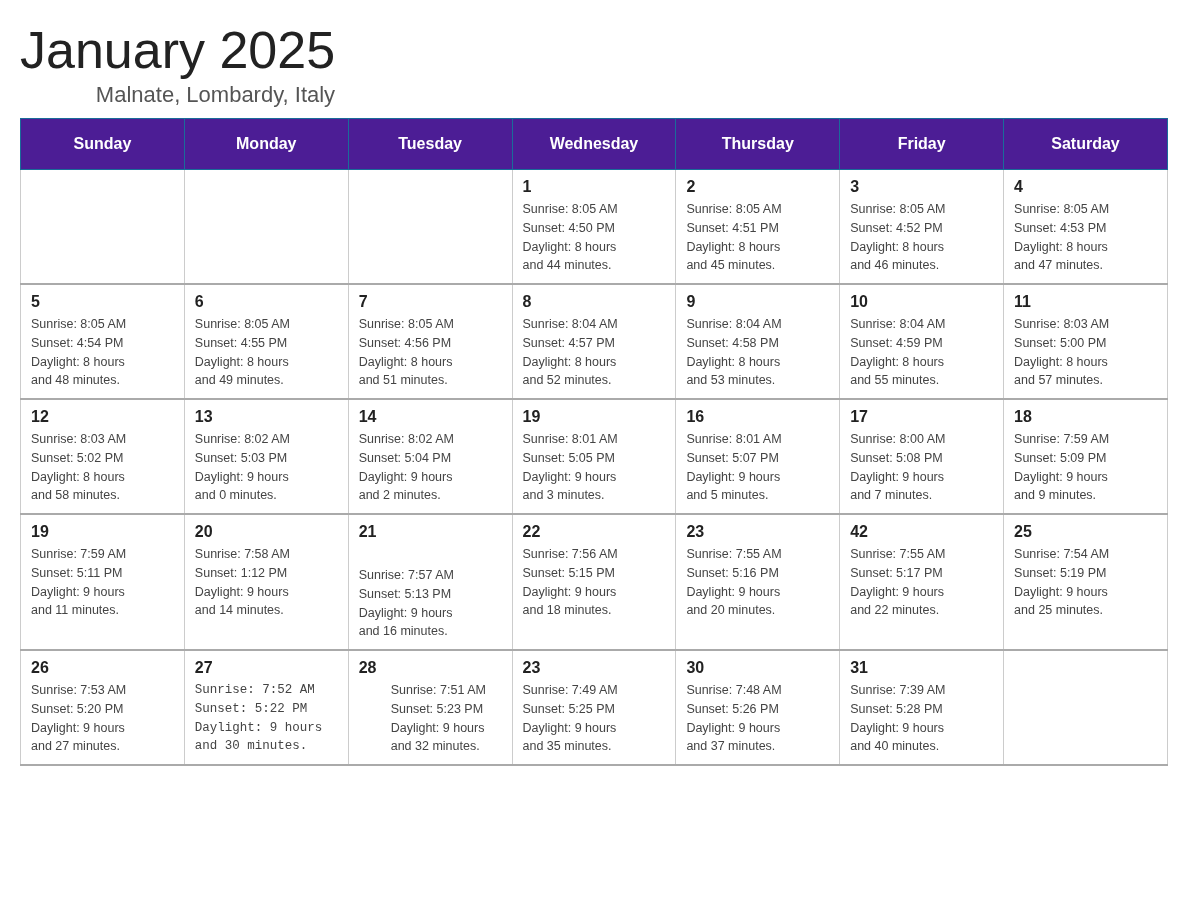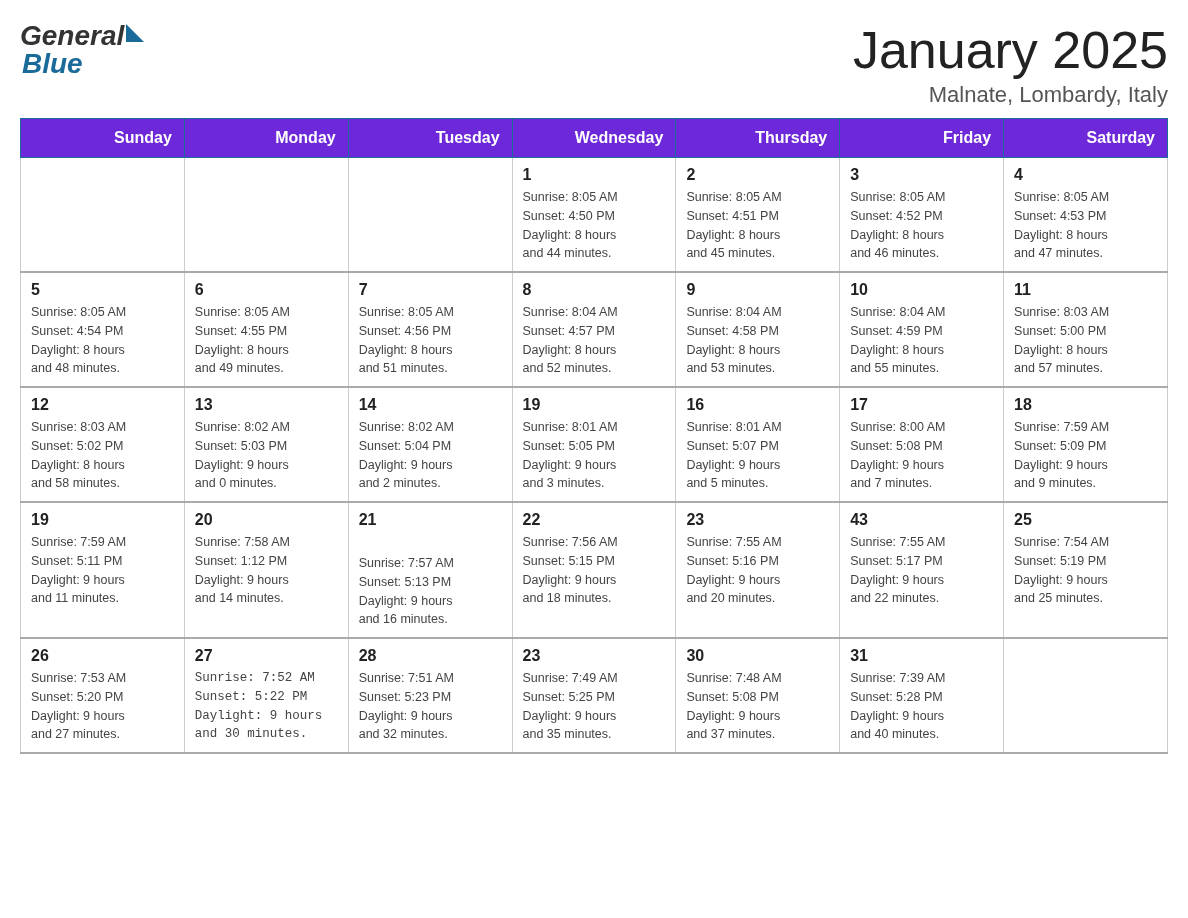--- a/index.html
+++ b/index.html
@@ -66,26 +66,26 @@
       font-size: 22px;
       color: #555;
       margin-top: 2px;
     }
     .calendar-table {
       width: 100%;
       border-collapse: collapse;
       margin-top: 8px;
     }
     .calendar-table thead tr th {
-      background-color: #6d28d9;
+      background-color: #4c1d95;
       color: #fff;
       font-size: 16px;
       font-weight: bold;
-      padding: 10px 12px;
-      text-align: right;
+      padding: 16px 12px;
+      text-align: center;
       border: 1px solid #1a6b9a;
     }
     .calendar-table tbody tr td {
       border: 1px solid #ccc;
       vertical-align: top;
       padding: 8px 10px;
       width: calc(100% / 7);
       min-height: 100px;
       font-size: 13px;
       color: #333;
@@ -112,29 +112,20 @@
       background-color: #fff;
     }
     tbody tr {
       border-bottom: 2px solid #aaa;
     }
   </style>
 </head>
 <body>
 
 <div class="header">
-  <div class="logo">
-    <div class="logo-block">
-      <div class="logo-top-row">
-        <span class="logo-text-general">General</span>
-        <span class="logo-arrow"></span>
-      </div>
-      <span class="logo-blue">Blue</span>
-    </div>
-  </div>
   <div class="title-block">
     <div class="month-title">January 2025</div>
     <div class="location-subtitle">Malnate, Lombardy, Italy</div>
   </div>
 </div>
 
 <table class="calendar-table">
   <thead>
     <tr>
     <th>Sunday</th>
@@ -312,21 +303,21 @@
 and 18 minutes.</div>
         </td>
         <td>
           <span class="day-number">23</span>
           <div class="day-info" style="white-space: pre-line;">Sunrise: 7:55 AM
 Sunset: 5:16 PM
 Daylight: 9 hours
 and 20 minutes.</div>
         </td>
         <td>
-          <span class="day-number">43</span>
+          <span class="day-number">42</span>
           <div class="day-info" style="white-space: pre-line;">Sunrise: 7:55 AM
 Sunset: 5:17 PM
 Daylight: 9 hours
 and 22 minutes.</div>
         </td>
         <td>
           <span class="day-number">25</span>
           <div class="day-info" style="white-space: pre-line;">Sunrise: 7:54 AM
 Sunset: 5:19 PM
 Daylight: 9 hours
@@ -343,36 +334,36 @@
         </td>
         <td>
           <span class="day-number">27</span>
           <div class="day-info" style="white-space: pre-line; font-family: Liberation Mono, monospace;">Sunrise: 7:52 AM
 Sunset: 5:22 PM
 Daylight: 9 hours
 and 30 minutes.</div>
         </td>
         <td>
           <span class="day-number">28</span>
-          <div class="day-info" style="white-space: pre-line;">Sunrise: 7:51 AM
+          <div class="day-info" style="white-space: pre-line; margin-left: 32px;">Sunrise: 7:51 AM
 Sunset: 5:23 PM
 Daylight: 9 hours
 and 32 minutes.</div>
         </td>
         <td>
           <span class="day-number">23</span>
           <div class="day-info" style="white-space: pre-line;">Sunrise: 7:49 AM
 Sunset: 5:25 PM
 Daylight: 9 hours
 and 35 minutes.</div>
         </td>
         <td>
           <span class="day-number">30</span>
           <div class="day-info" style="white-space: pre-line;">Sunrise: 7:48 AM
-Sunset: 5:08 PM
+Sunset: 5:26 PM
 Daylight: 9 hours
 and 37 minutes.</div>
         </td>
         <td>
           <span class="day-number">31</span>
           <div class="day-info" style="white-space: pre-line;">Sunrise: 7:39 AM
 Sunset: 5:28 PM
 Daylight: 9 hours
 and 40 minutes.</div>
         </td>

